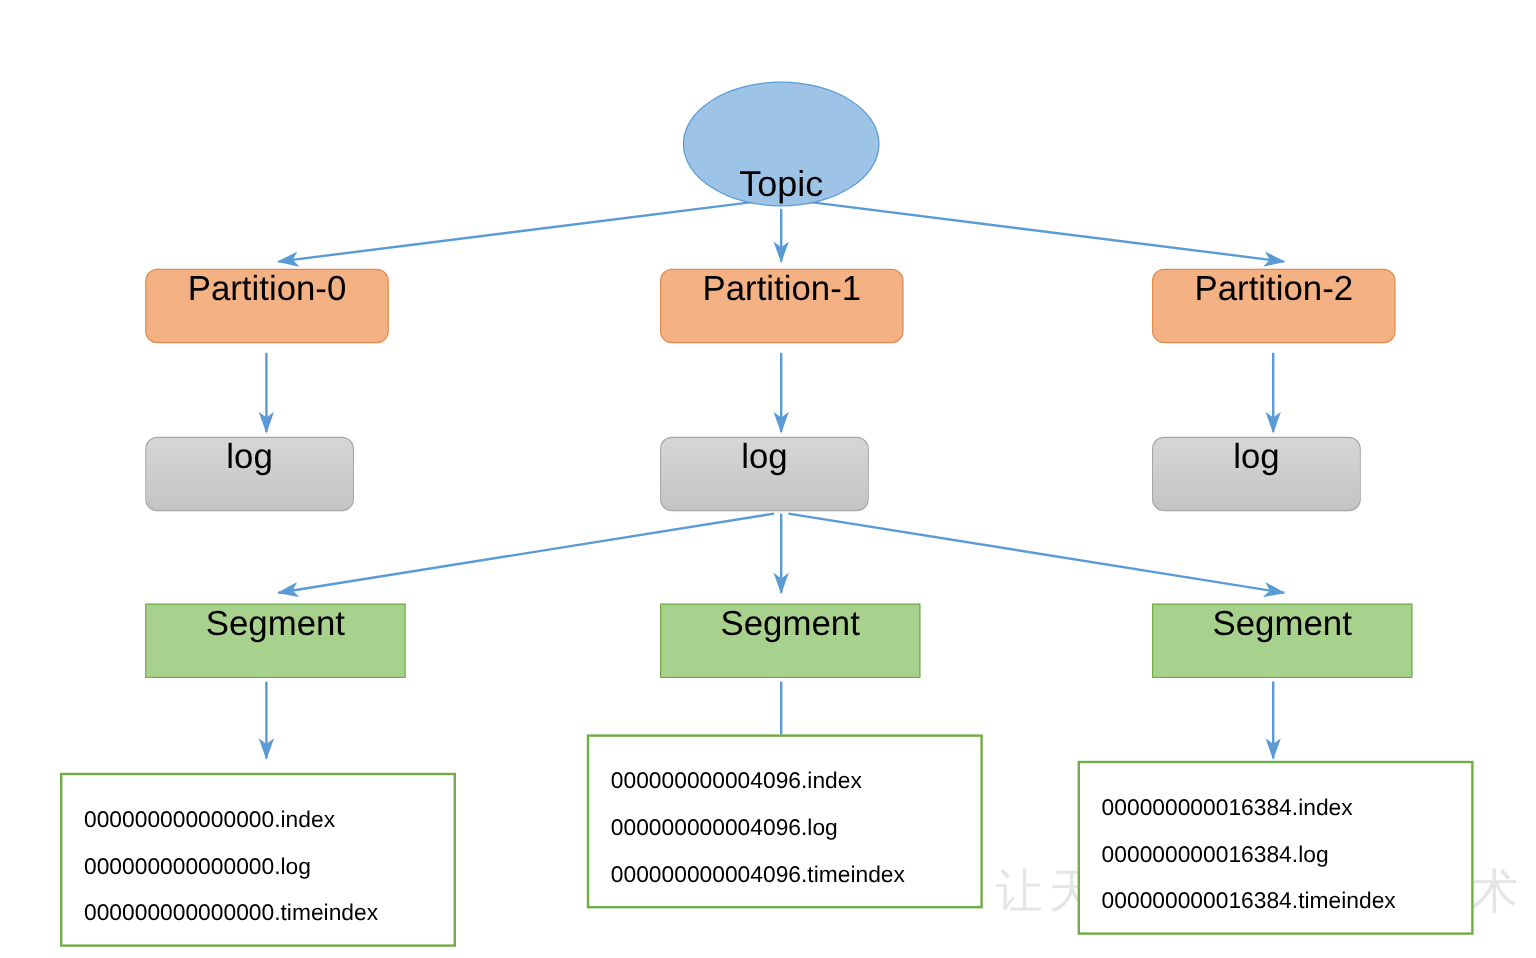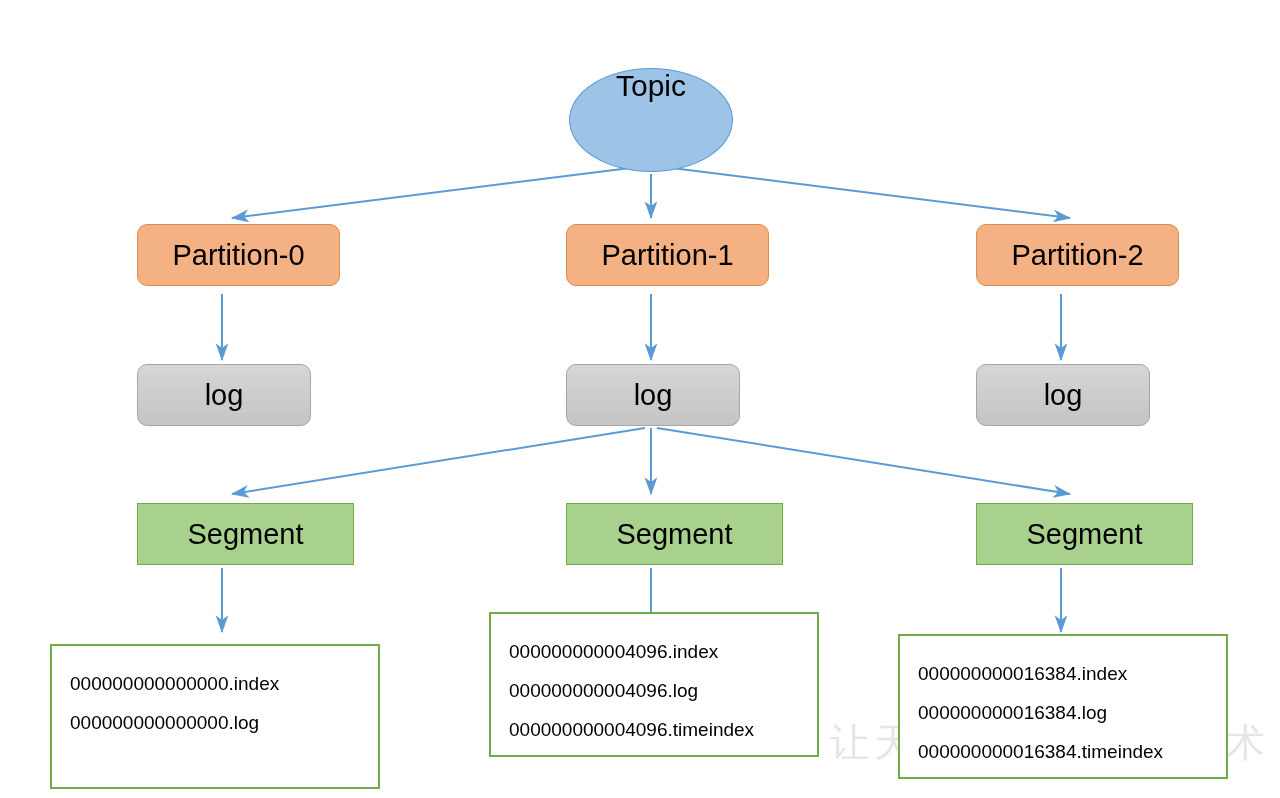--- a/index.html
+++ b/index.html
@@ -57,36 +57,35 @@
     position: absolute;
     left: 569px;
     top: 68px;
     width: 164px;
     height: 104px;
     border-radius: 50%;
     background: #9dc3e6;
     border: 1px solid #5b9bd5;
     box-sizing: border-box;
     display: flex;
-    align-items: flex-start;
+    align-items: flex-end;
     justify-content: center;
     font-size: 30px;
     color: #000000;
   }
 
   
   .node {
     position: absolute;
     box-sizing: border-box;
     display: flex;
-    align-items: center;
+    align-items: flex-start;
     justify-content: center;
     font-size: 29px;
     color: #000000;
-    margin-left: 16px;
   }
   .partition {
     width: 203px;
     height: 62px;
     background: #f4b183;
     border: 1px solid #e08b4e;
     border-radius: 10px;
   }
   .logbox {
     width: 174px;
@@ -207,20 +206,21 @@
   <div class="node segment" style="left:550px; top:503px;">
     <span>Segment</span>
   </div>
   <div class="node segment" style="left:960px; top:503px;">
     <span>Segment</span>
   </div>
 
   <div class="filebox" style="left:50px; top:634px;margin-top:10px;">
     <div class="fileline">000000000000000.index</div>
     <div class="fileline">000000000000000.log</div>
+    <div class="fileline">000000000000000.timeindex</div>
   </div>
   <div class="filebox" style="left:489px; top:612px;">
     <div class="fileline">000000000004096.index</div>
     <div class="fileline">000000000004096.log</div>
     <div class="fileline">000000000004096.timeindex</div>
   </div>
   <div class="filebox" style="left:898px; top:634px;">
     <div class="fileline">000000000016384.index</div>
     <div class="fileline">000000000016384.log</div>
     <div class="fileline">000000000016384.timeindex</div>

